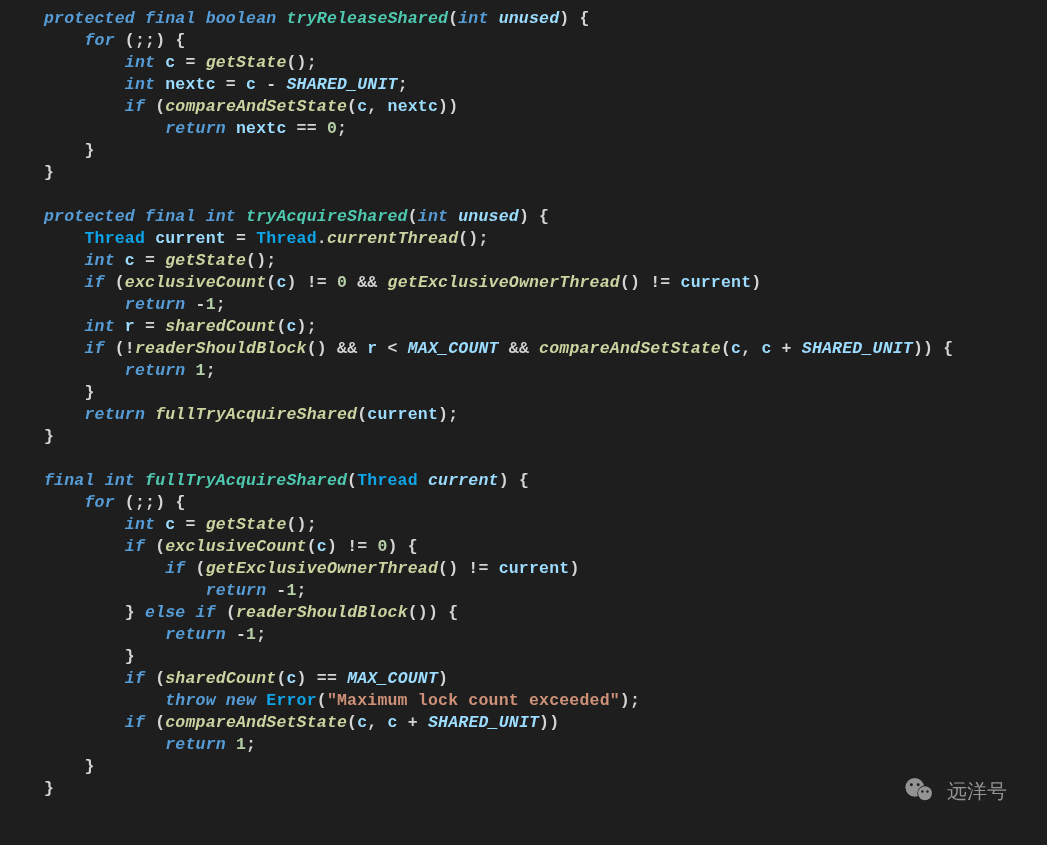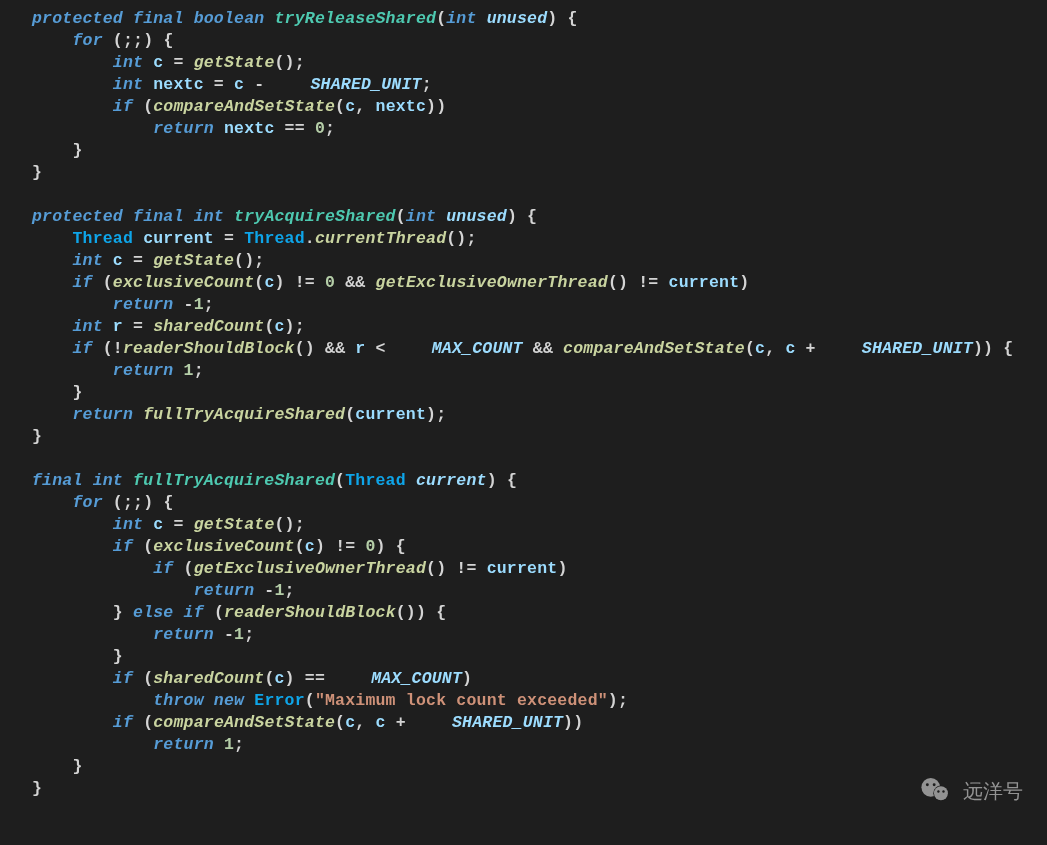--- a/index.html
+++ b/index.html
@@ -8,41 +8,41 @@
     background: #1e1e1e;
     width: 1047px;
     height: 845px;
     overflow: hidden;
   }
   .editor {
     font-family: "Consolas", "Monaco", "Courier New", monospace;
     font-size: 16.5px;
     line-height: 22px;
     color: #d4d4d4;
-    padding: 8px 0 0 4px;
+    padding: 8px 0 0 16px;
     white-space: pre;
     letter-spacing: 0.2px;
     font-weight: bold;
   }
   .line { padding-left: 28px; }
   .kw   { color: #569cd6; font-style: italic; font-weight: bold; }
   .type { color: #569cd6; font-style: italic; }
   .cls  { color: #0ea5e9; }
   .fn   { color: #4ec9b0; font-style: italic; }
   .call { color: #c9d4a0; font-style: italic; }
   .id   { color: #9cdcfe; }
   .par  { color: #9cdcfe; font-style: italic; }
   .op   { color: #d4d4d4; }
   .pun  { color: #d4d4d4; }
   .num  { color: #b5cea8; }
-  .cst  { color: #9cdcfe; font-style: italic; margin-left: 36px; }
+  .cst  { color: #9cdcfe; font-style: italic; }
   .str  { color: #ce9178; }
   .watermark {
     position: absolute;
-    right: 24px;
+    right: 40px;
     bottom: 34px;
     color: #a8a8a8;
     font-family: sans-serif;
     font-size: 20px;
     display: flex;
     align-items: center;
     gap: 11px;
     opacity: 0.85;
   }
   .watermark svg { width: 34px; height: 34px; }

